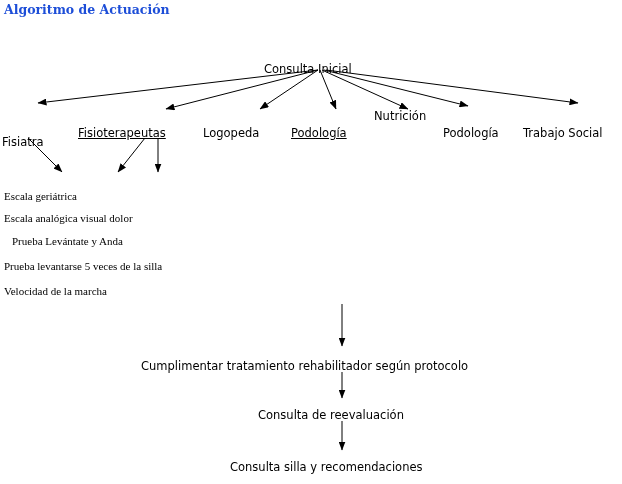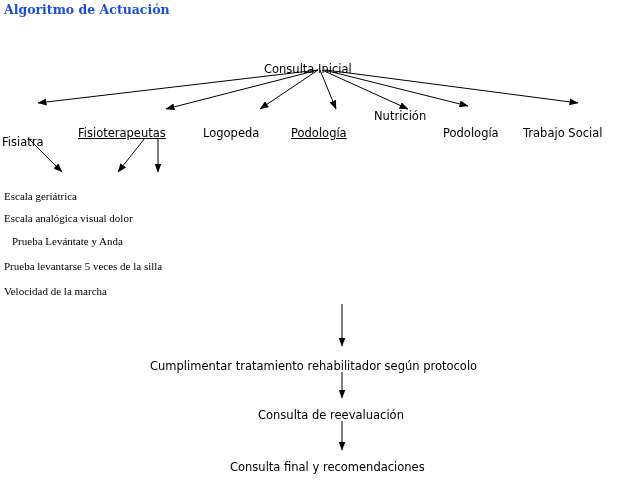--- a/index.html
+++ b/index.html
@@ -116,21 +116,21 @@
 <div class="node test-item" style="left:4px; top:234px;margin-left:8px;">
   <span>Prueba Levántate y Anda</span>
 </div>
 <div class="node test-item" style="left:4px; top:259px;">
   <span>Prueba levantarse 5 veces de la silla</span>
 </div>
 <div class="node test-item" style="left:4px; top:284px;">
   <span>Velocidad de la marcha</span>
 </div>
 
-<div class="node" style="left:150px; top:359px;">
+<div class="node" style="left:141px; top:359px;">
   <span>Cumplimentar tratamiento rehabilitador según protocolo</span>
 </div>
 <div class="node" style="left:258px; top:408px;">
   <span>Consulta de reevaluación</span>
 </div>
 <div class="node" style="left:230px; top:460px;">
-  <span>Consulta final y recomendaciones</span>
+  <span>Consulta silla y recomendaciones</span>
 </div>
 
 </body></html>

